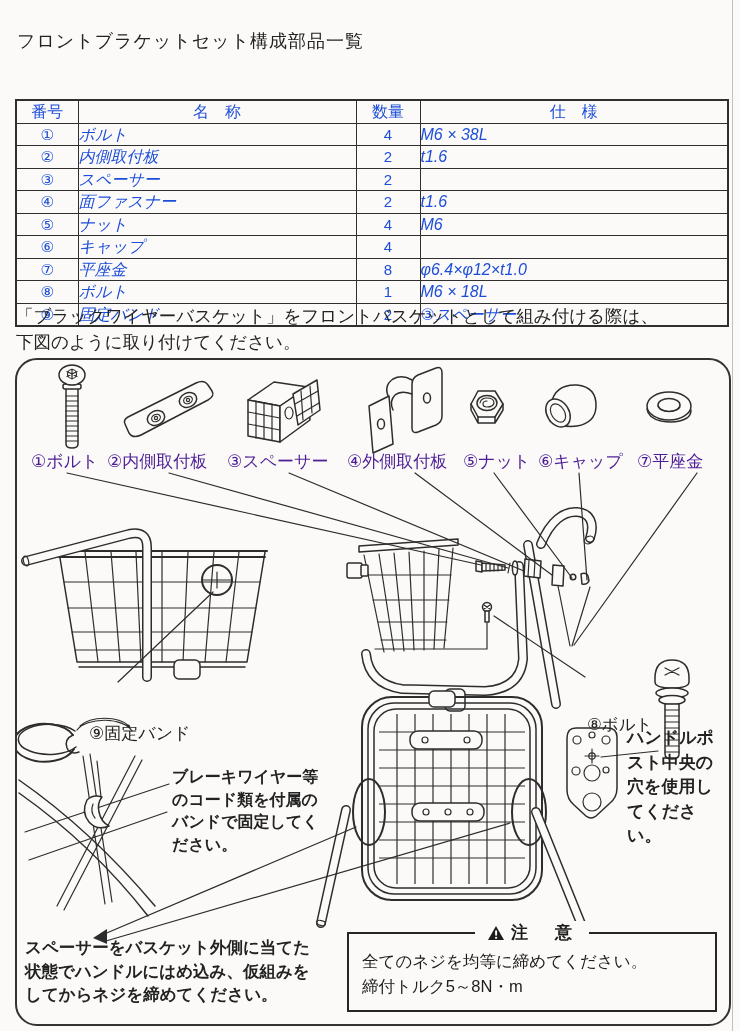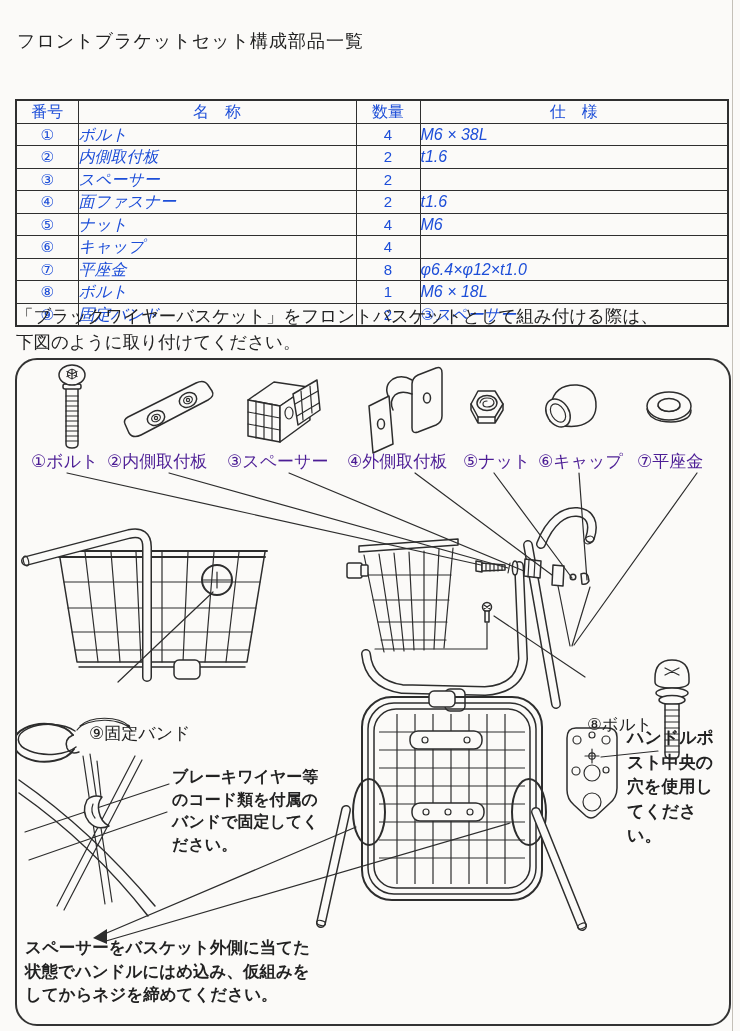--- a/index.html
+++ b/index.html
@@ -353,16 +353,28 @@
 穴を使用し
 てください。</div>
     <div class="note" style="left:155px;top:406px;font-size:16px;line-height:22.5px">ブレーキワイヤー等
 のコード類を付属の
 バンドで固定してく
 ださい。</div>
     <div class="note" style="left:8px;top:576px;font-size:16.5px;line-height:23.5px">スペーサーをバスケット外側に当てた
 状態でハンドルにはめ込み、仮組みを
 してからネジを締めてください。</div>
 
+    <div class="caution">
+      <div class="caution-title">
+        <svg class="warn" viewBox="0 0 20 18" width="18" height="16">
+          <path d="M10 1 L19 17 L1 17 Z" fill="#1c1c1c"></path>
+          <rect x="9" y="6" width="2.2" height="6" rx="1" fill="#fbfaf8"></rect>
+          <circle cx="10.1" cy="14.4" r="1.3" fill="#fbfaf8"></circle>
+        </svg>
+        <span>注　意</span>
+      </div>
+      <div class="caution-body">全てのネジを均等に締めてください。
+締付トルク5～8N・m</div>
+    </div>
   </div>
 
   <div class="page-edge"></div>
 </div>
 
 </body></html>

